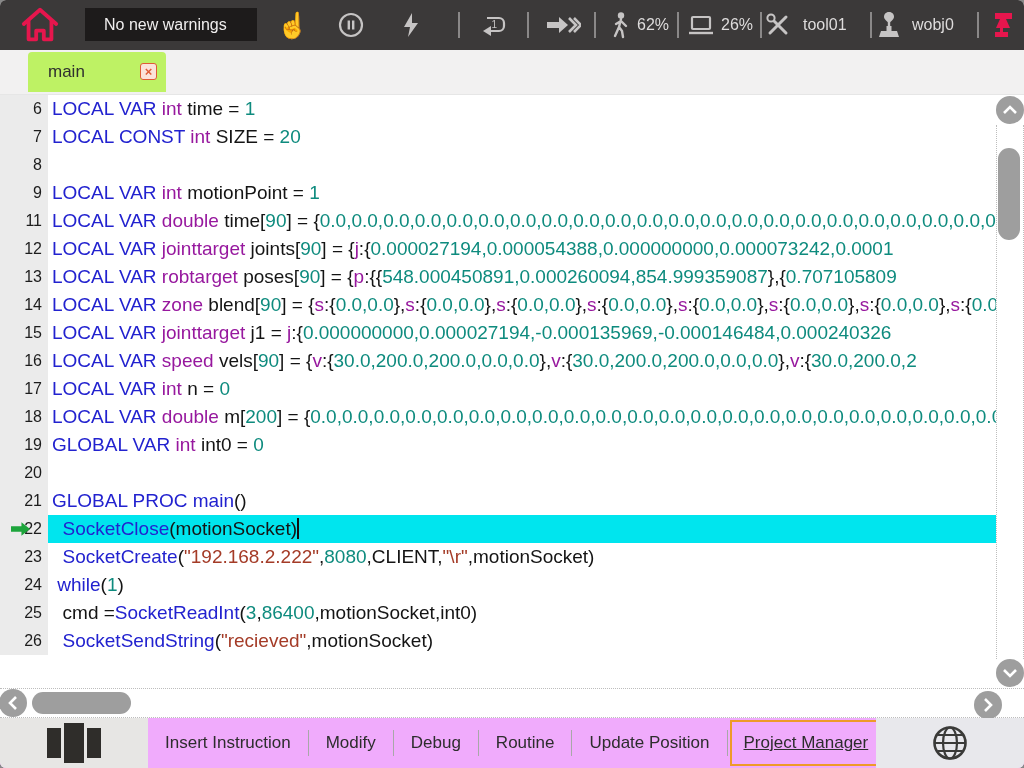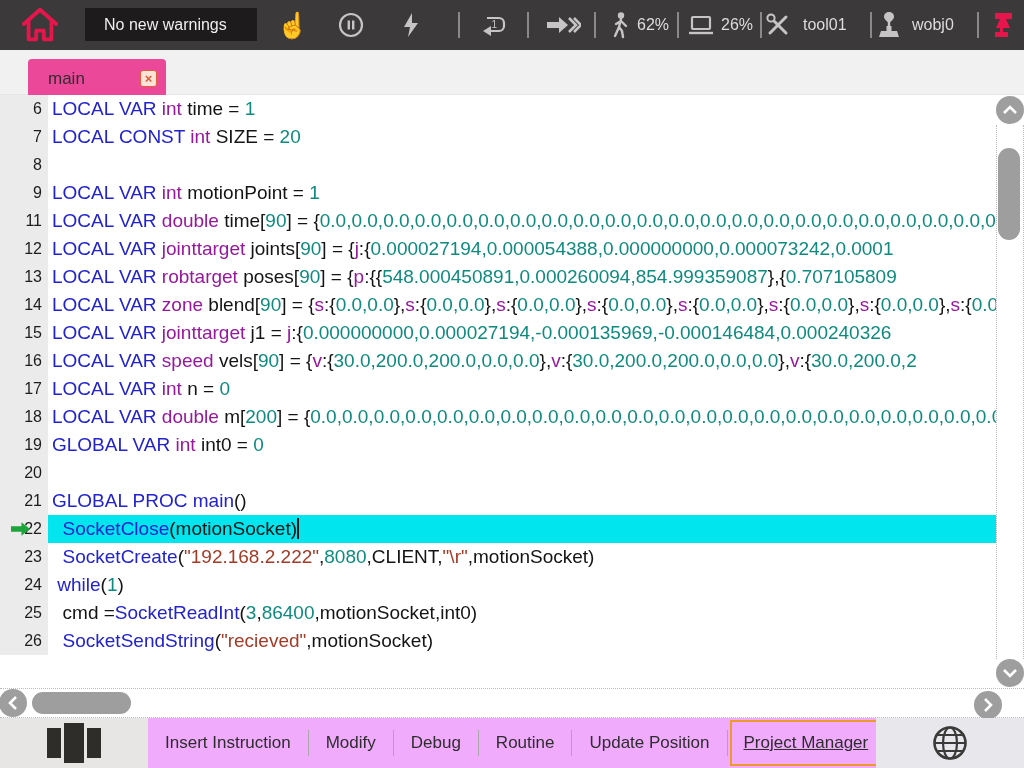--- a/index.html
+++ b/index.html
@@ -1,33 +1,33 @@
 <!DOCTYPE html>
 <html><head>
 <meta charset="utf-8">
 <style>
   html,body{margin:0;padding:0;background:#888;}
   .app{position:relative;width:1024px;height:768px;overflow:hidden;background:#fff;
-       font-family:"Liberation Sans",sans-serif;}
+       font-family:"Liberation Sans",sans-serif;border-radius:6px;}
 
   
   .topbar{position:absolute;left:0;top:0;width:1024px;height:50px;background:#3B3939;}
   .ti{position:absolute;top:0;height:50px;display:flex;align-items:center;justify-content:center;}
   .tdiv{position:absolute;top:12px;width:2px;height:26px;background:#8A8888;}
   .warnbox{position:absolute;left:85px;top:8px;width:172px;height:33px;background:#1D1B1B;
            display:flex;align-items:center;}
   .warnbox span{color:#F0EEEE;font-size:16px;padding-left:19px;}
   .tlabel{position:absolute;top:0;height:50px;display:flex;align-items:center;
           color:#DEDCDC;font-size:16px;}
   .hand-glyph{font-size:25px;color:#C6C4C4;line-height:1;}
 
   
   .tabbar{position:absolute;left:0;top:50px;width:1024px;height:45px;background:#F2F1F1;
           border-bottom:1px solid #E6E6E6;box-sizing:border-box;}
-  .tab{position:absolute;left:28px;top:9px;width:138px;height:40px;background:#ec4899;
+  .tab{position:absolute;left:28px;top:2px;width:138px;height:40px;background:#bef264;
        border-radius:4px 4px 0 0;display:flex;align-items:center;}
   .tab-title{font-size:17px;color:#2F2F2F;padding-left:20px;}
   .tab-close{position:absolute;right:9px;top:11px;width:17px;height:17px;border-radius:3px;
              border:1px solid #E05B36;background:#FBE3DA;color:#E05B36;font-size:13px;
              font-weight:bold;line-height:16px;text-align:center;box-sizing:border-box;}
 
   
   .editor{position:absolute;left:0;top:95px;width:1024px;height:593px;background:#FFFFFF;}
   .codewrap{position:absolute;left:0;top:0;right:28px;bottom:0;overflow:hidden;}
   .crow{display:flex;height:28px;line-height:28px;}

